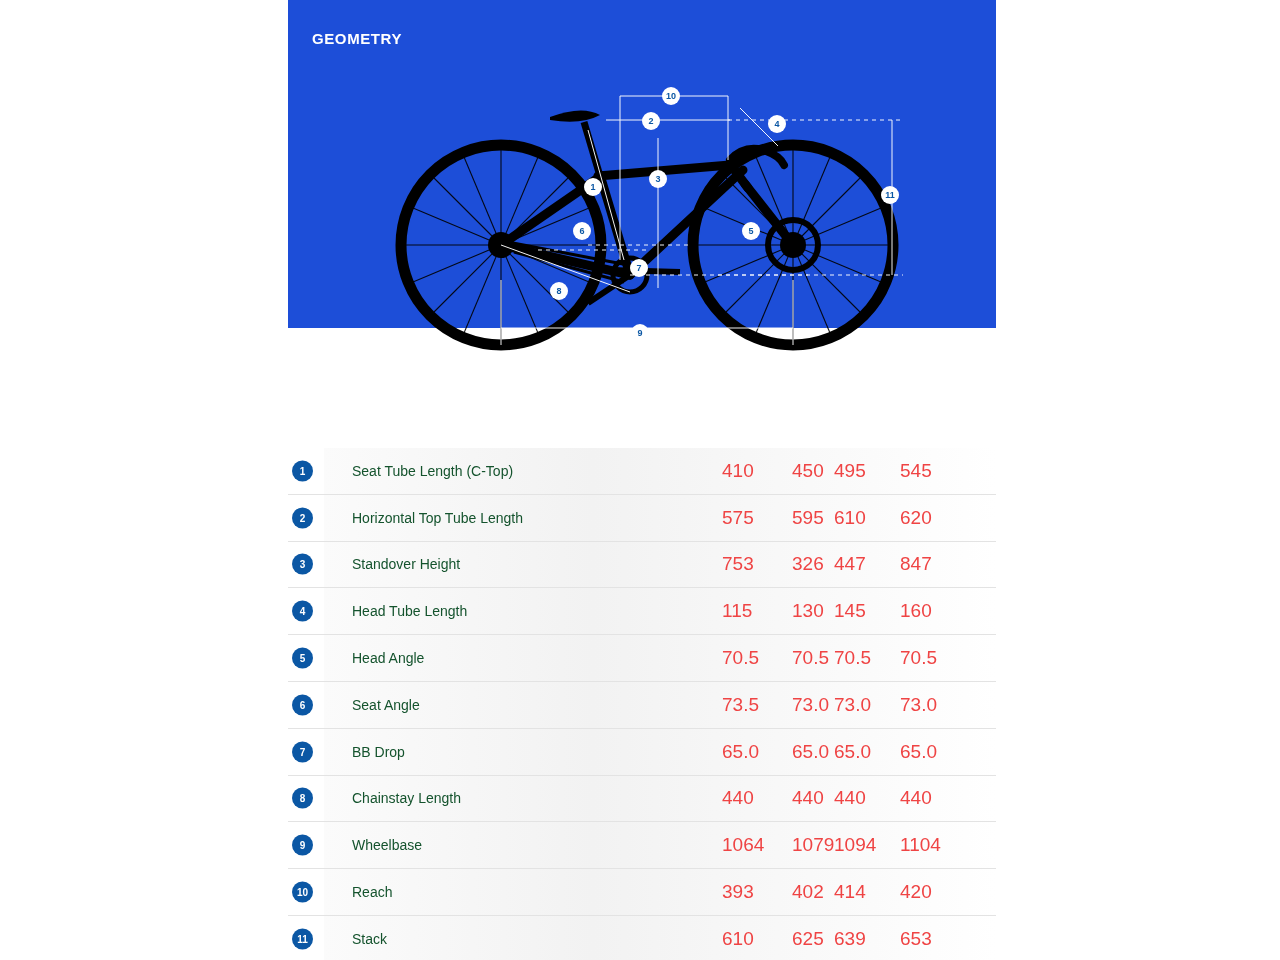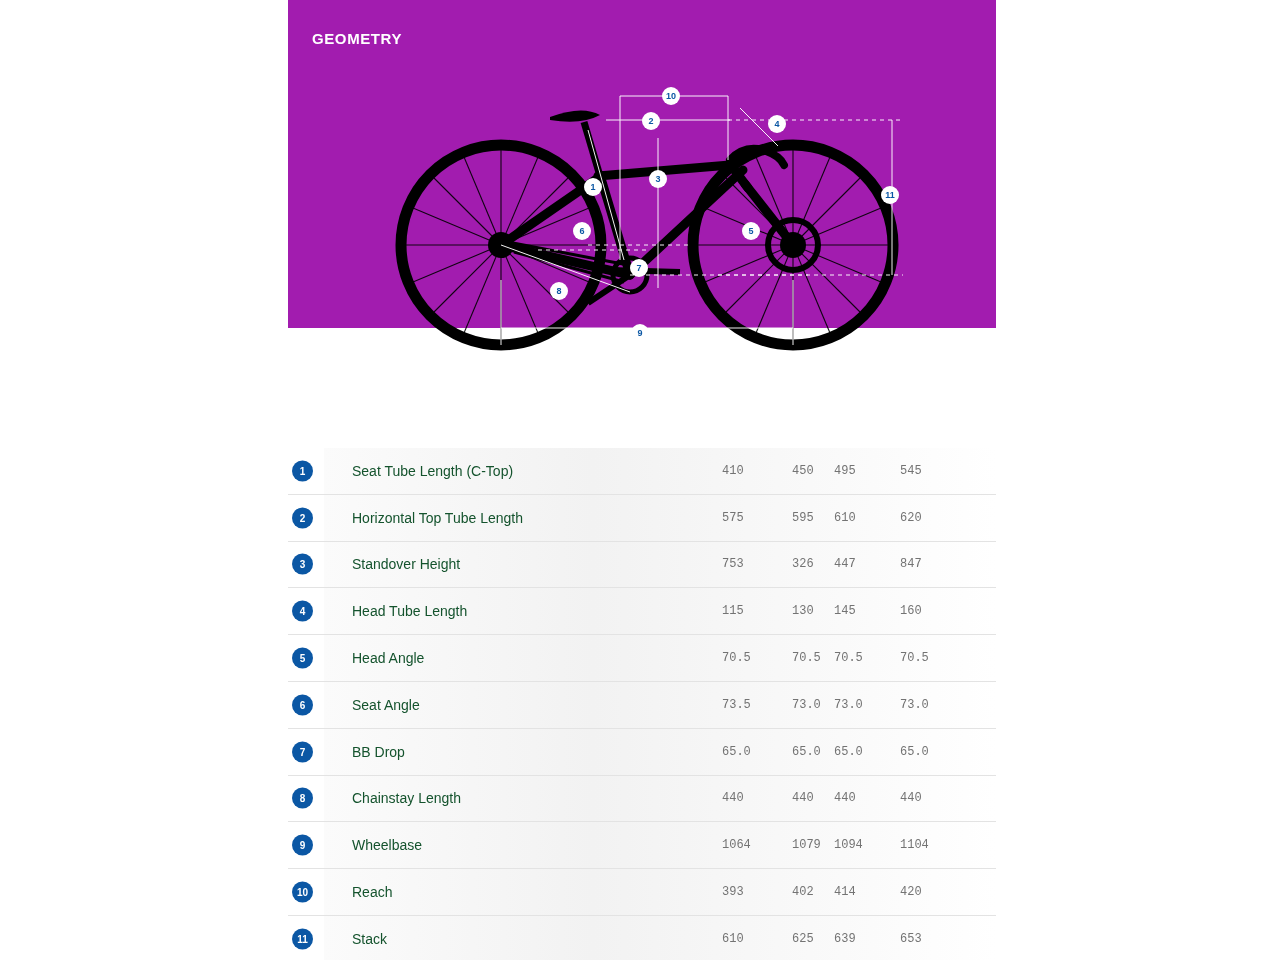--- a/index.html
+++ b/index.html
@@ -15,21 +15,21 @@
     width: 1280px;
     height: 960px;
     overflow: hidden;
   }
   .panel {
     position: absolute;
     left: 288px;
     top: 0;
     width: 708px;
     height: 328px;
-    background: #a21caf;
+    background: #1d4ed8;
   }
   .panel-title {
     position: absolute;
     left: 24px;
     top: 30px;
     color: #ffffff;
     font-size: 15px;
     font-weight: bold;
     letter-spacing: 0.6px;
   }
@@ -92,23 +92,22 @@
     left: 64px;
     top: 50%;
     transform: translateY(-50%);
     font-size: 14px;
     color: #14532d;
   }
   .val {
     position: absolute;
     top: 50%;
     transform: translateY(-50%);
-    font-size: 12px;
-    color: #737373;
-    font-family: Liberation Mono, monospace;
+    font-size: 19px;
+    color: #ef4444;
   }
   .v0 { left: 434px; }
   .v1 { left: 504px; }
   .v2 { left: 546px; }
   .v3 { left: 612px; }
 
   svg { display: block; }
 </style>
 </head>
 <body>

